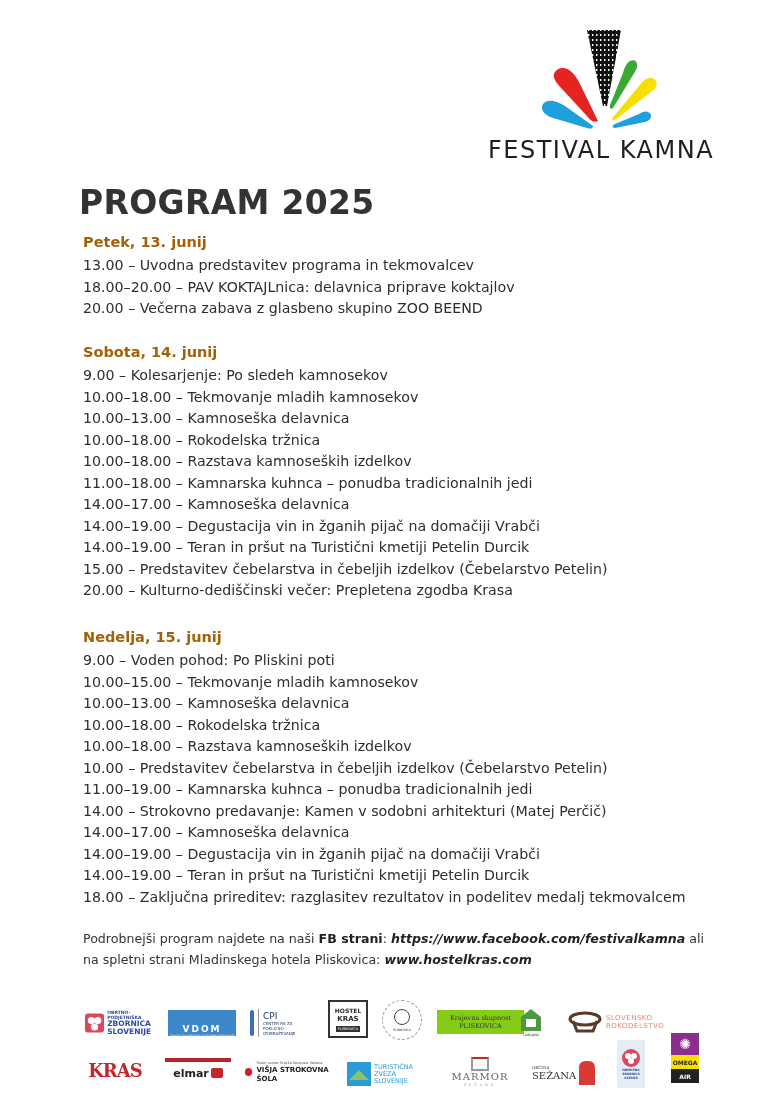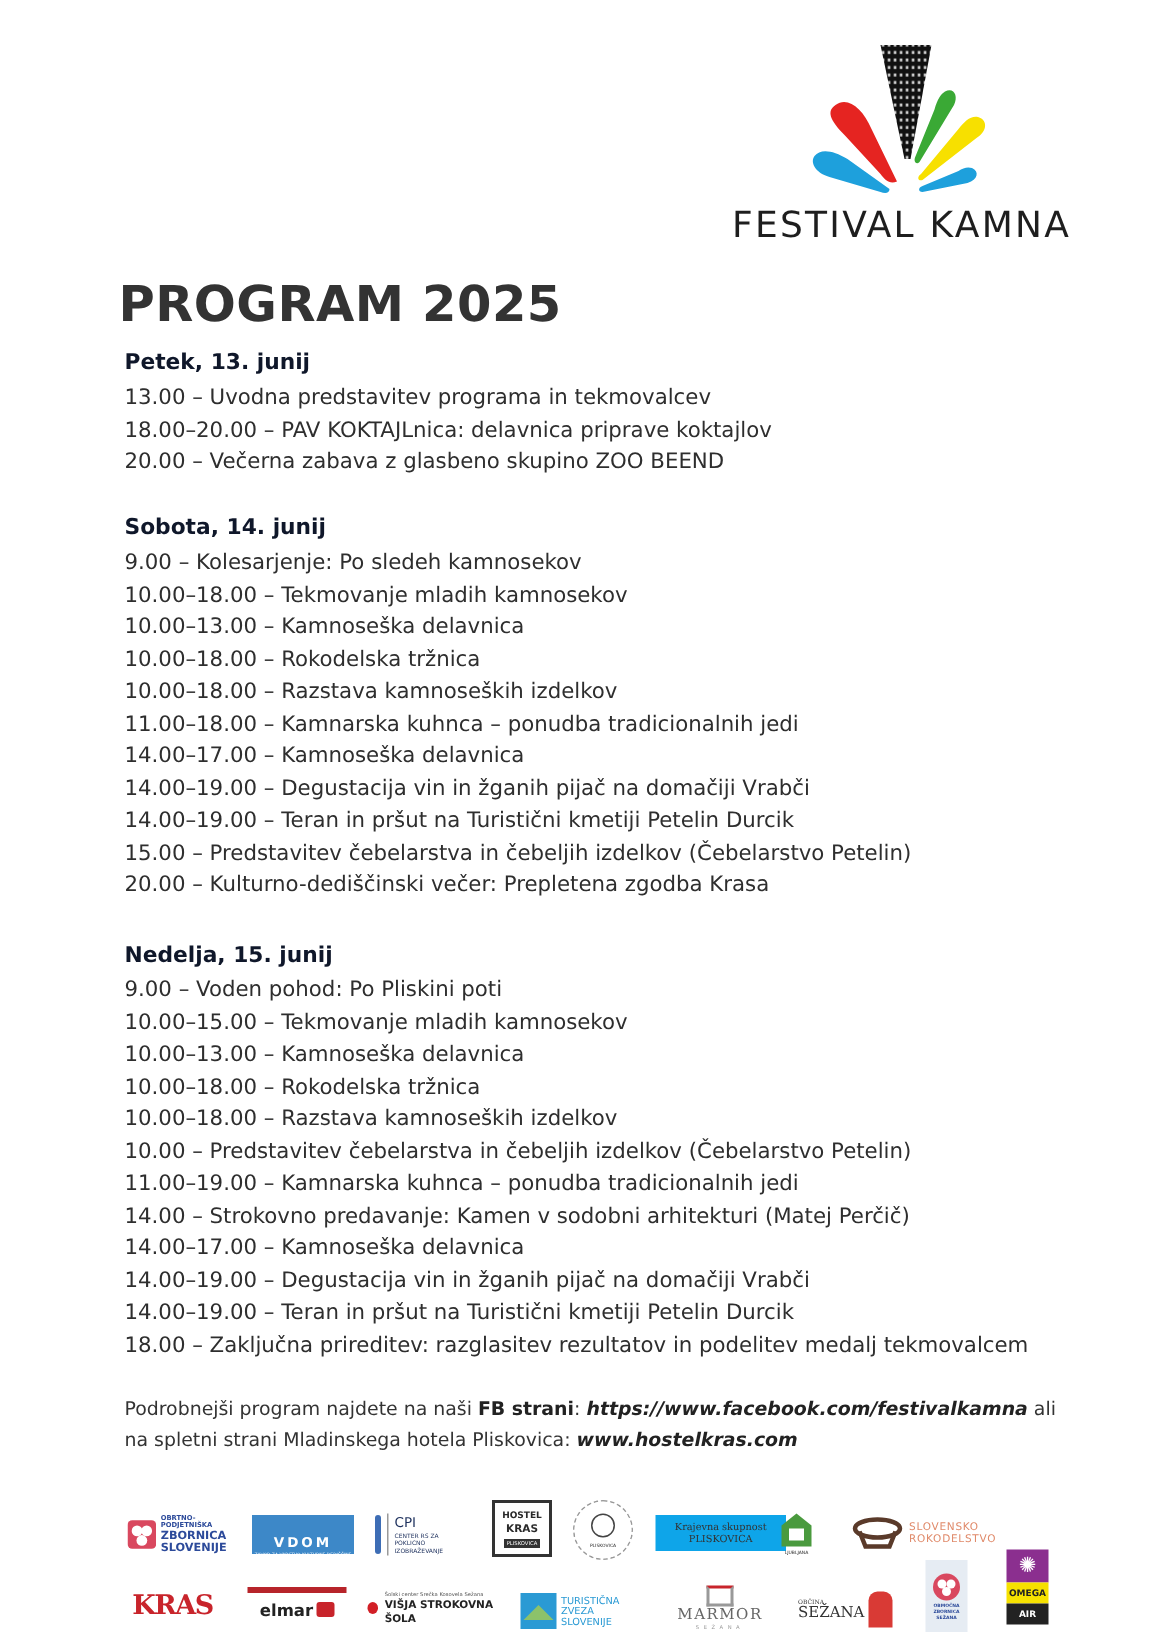--- a/index.html
+++ b/index.html
@@ -10,21 +10,21 @@
   .logo { position: absolute; left: 480px; top: 28px; width: 245px; height: 140px; }
   .logo svg { position: absolute; left: 55px; top: 0; }
   .logo-text { position: absolute; left: 8px; top: 108px; font-family: "DejaVu Sans", sans-serif;
                font-size: 24px; letter-spacing: 1.5px; color: #1e1e1e; white-space: nowrap; }
 
   
   .title { position: absolute; left: 79px; top: 183px; font-family: "DejaVu Sans", sans-serif;
            font-weight: bold; font-size: 33px; color: #333333; letter-spacing: 0.3px; }
 
   .day { position: absolute; left: 83px; }
-  .day-heading { font-weight: bold; font-size: 14.5px; color: #0f172a; height: 24px; line-height: 22px; }
+  .day-heading { font-weight: bold; font-size: 14.5px; color: #a16207; height: 24px; line-height: 22px; }
   .event { font-size: 14.2px; line-height: 21.5px; white-space: nowrap; color: #2e2e2e; }
 
   .footer-note { position: absolute; left: 83px; top: 928px; font-size: 12.6px; line-height: 21px; color: #333; width: 640px; }
   .footer-note b { color: #222; }
   .footer-note .link { font-weight: bold; font-style: italic; color: #222; }
 
   
   .sponsor { position: absolute; display: flex; align-items: center; justify-content: center; box-sizing: border-box; }
   .s-small { font-size: 6px; line-height: 7px; }
 </style>
@@ -127,21 +127,21 @@
   <div style="font-size:6px;font-weight:bold;line-height:8px;">HOSTEL</div>
   <div style="font-size:7px;font-weight:bold;line-height:9px;">KRAS</div>
   <div style="font-size:3.5px;background:#333;color:#fff;padding:1px 2px;margin-top:2px;">PLISKOVICA</div>
 </div>
 
 <div class="sponsor" style="left:382px;top:1000px;width:40px;height:40px;border:1px dashed #999;border-radius:50%;flex-direction:column;">
   <div style="width:14px;height:14px;border:1px solid #444;border-radius:50%;"></div>
   <div style="font-size:3px;margin-top:3px;">PLISKOVICA</div>
 </div>
 
-<div class="sponsor" style="left:437px;top:1010px;width:87px;height:24px;background:#0ea5e9;flex-direction:column;font-family:'DejaVu Serif',serif;color:#333;">
+<div class="sponsor" style="left:437px;top:1010px;width:87px;height:24px;background:#84cc16;flex-direction:column;font-family:'DejaVu Serif',serif;color:#333;">
   <div style="font-size:6.5px;line-height:8px;">Krajevna skupnost</div>
   <div style="font-size:6.5px;line-height:8px;">PLISKOVICA</div>
 </div>
 
 <div class="sponsor" style="left:514px;top:1003px;width:34px;height:38px;flex-direction:column;">
   <svg width="24" height="26" viewBox="0 0 24 26">
     <polygon points="12,2 22,10 22,24 2,24 2,10" fill="#4a9a3e"></polygon>
     <rect x="7" y="12" width="10" height="8" fill="#fff"></rect>
   </svg>
   <div style="font-size:3px;">LJUBLJANA</div>

